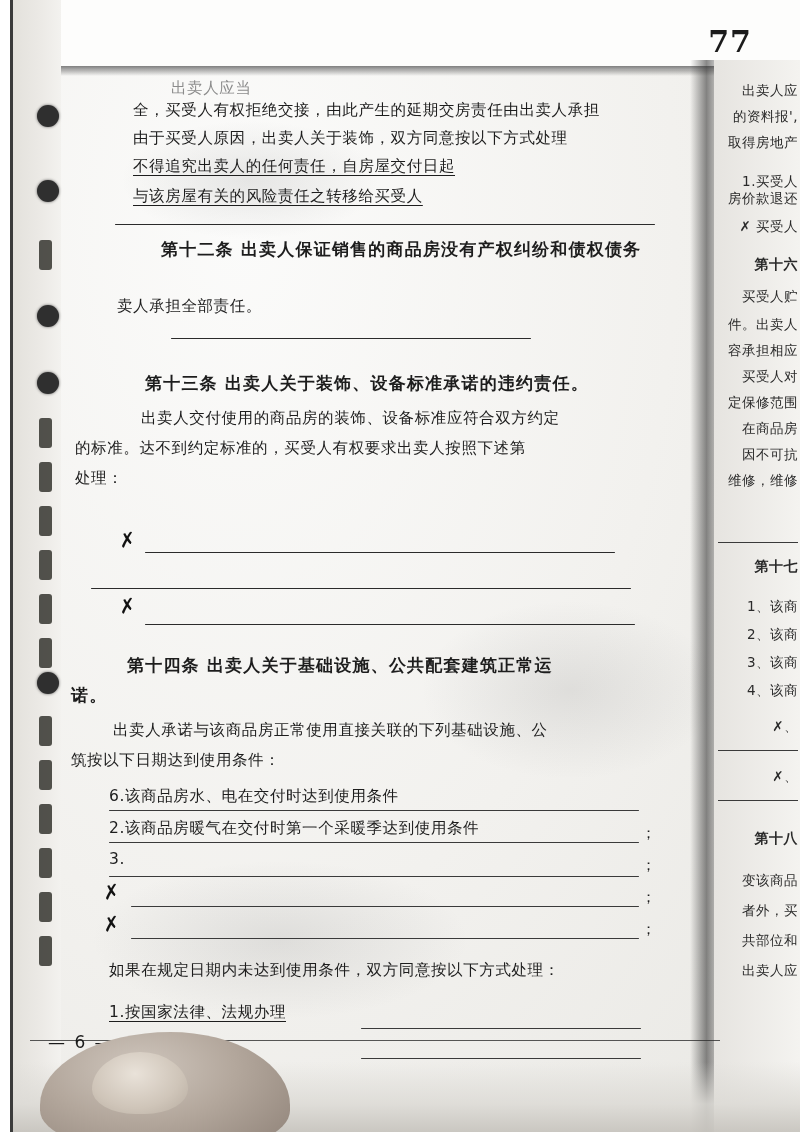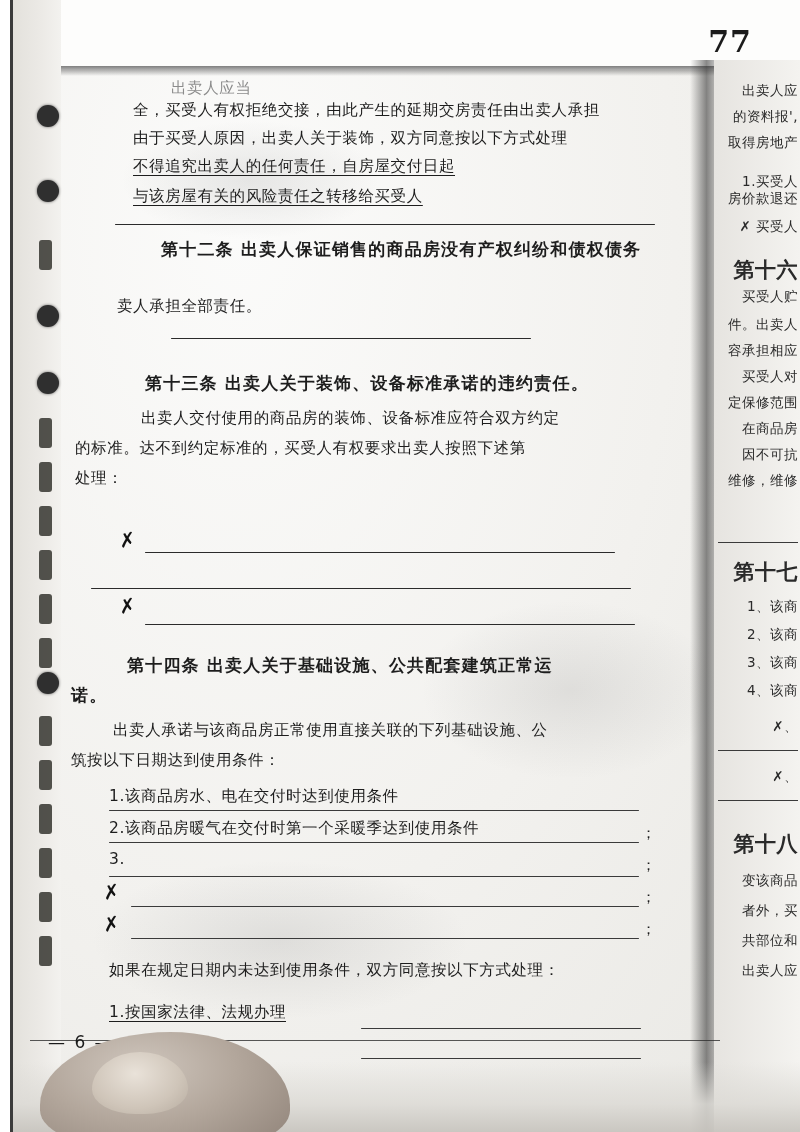--- a/index.html
+++ b/index.html
@@ -69,21 +69,21 @@
     position:absolute; top:60px; bottom:0; left:714px; right:0;
     background:linear-gradient(90deg,#e6e4e0,#f4f3f0);
     overflow:hidden;
   }
   .rp-line{
     position:absolute; left:4px; right:2px;
     font-family:"DejaVu Sans", sans-serif;
     font-size:13.5px; color:#2a2a2a; white-space:nowrap;
     letter-spacing:.5px;
   }
-  .rp-line.bold{ font-weight:bold; font-size:21px; }
+  .rp-line.bold{ font-weight:bold; font-size:14px; }
   .rp-rule{
     position:absolute; left:4px; right:2px; height:1px; background:#3a3a3a;
   }
 
   
   #col{
     position:absolute; left:61px; top:76px; width:640px; height:1010px;
   }
   .ln{
     position:absolute;
@@ -213,21 +213,21 @@
 
     <div class="xmark" style="left:58px; top:518px;">✗</div>
     <div class="rule" style="left:84px; top:548px; width:490px;"></div>
 
     <div class="ln hd" style="left:66px; top:578px;">第十四条  出卖人关于基础设施、公共配套建筑正常运</div>
     <div class="ln hd" style="left:10px; top:608px;">诺。</div>
 
     <div class="ln body" style="left:52px; top:644px;">出卖人承诺与该商品房正常使用直接关联的下列基础设施、公</div>
     <div class="ln body" style="left:10px; top:674px;">筑按以下日期达到使用条件：</div>
 
-    <div class="ln body" style="left:48px; top:710px;">1.该商品房水、电在交付时达到使用条件</div>
+    <div class="ln body" style="left:48px; top:710px;">6.该商品房水、电在交付时达到使用条件</div>
     <div class="rule thin" style="left:48px; top:734px; width:530px;"></div>
 
     <div class="ln body" style="left:48px; top:742px;">2.该商品房暖气在交付时第一个采暖季达到使用条件</div>
     <div class="rule thin" style="left:48px; top:766px; width:530px;"></div>
     <div class="semi" style="left:580px; top:748px;">；</div>
 
     <div class="ln body" style="left:48px; top:774px;">3.</div>
     <div class="rule thin" style="left:48px; top:800px; width:530px;"></div>
     <div class="semi" style="left:580px; top:780px;">；</div>
 

